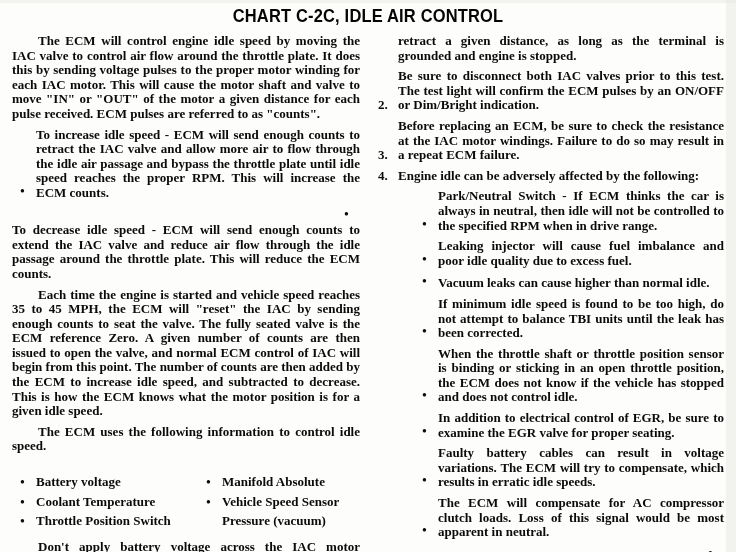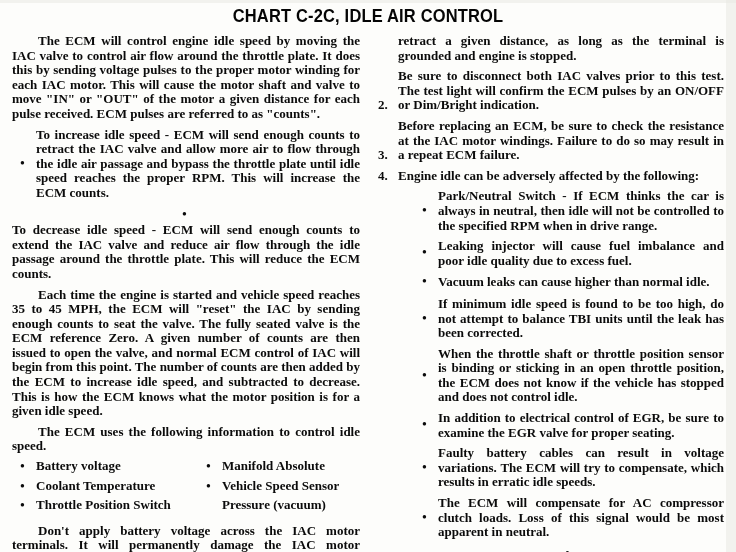--- a/index.html
+++ b/index.html
@@ -61,21 +61,21 @@
   p.tight {
     margin-bottom: 5px;
     font-family: Liberation Serif, serif;
   }
   
   .blist {
     margin: 0 0 6px 0;
   }
   .brow {
     display: flex;
-    align-items: center;
+    align-items: flex-end;
     margin-bottom: 6px;
   }
   .brow:last-child {
     margin-bottom: 0;
     flex-direction: column;
   }
   .bullet {
     flex: 0 0 auto;
     width: 24px;
     text-align: left;
@@ -112,20 +112,21 @@
     text-align: justify;
     text-justify: inter-word;
   }
   
   .sensors {
     display: flex;
     margin: 0 0 6px 0;
   }
   .sensors-col {
     flex: 0 0 auto;
+    margin-top: 16px;
   }
   .sensors-col.first {
     width: 186px;
   }
   .srow {
     display: flex;
     align-items: flex-start;
     margin-bottom: 3px;
   }
   .srow .bullet {

